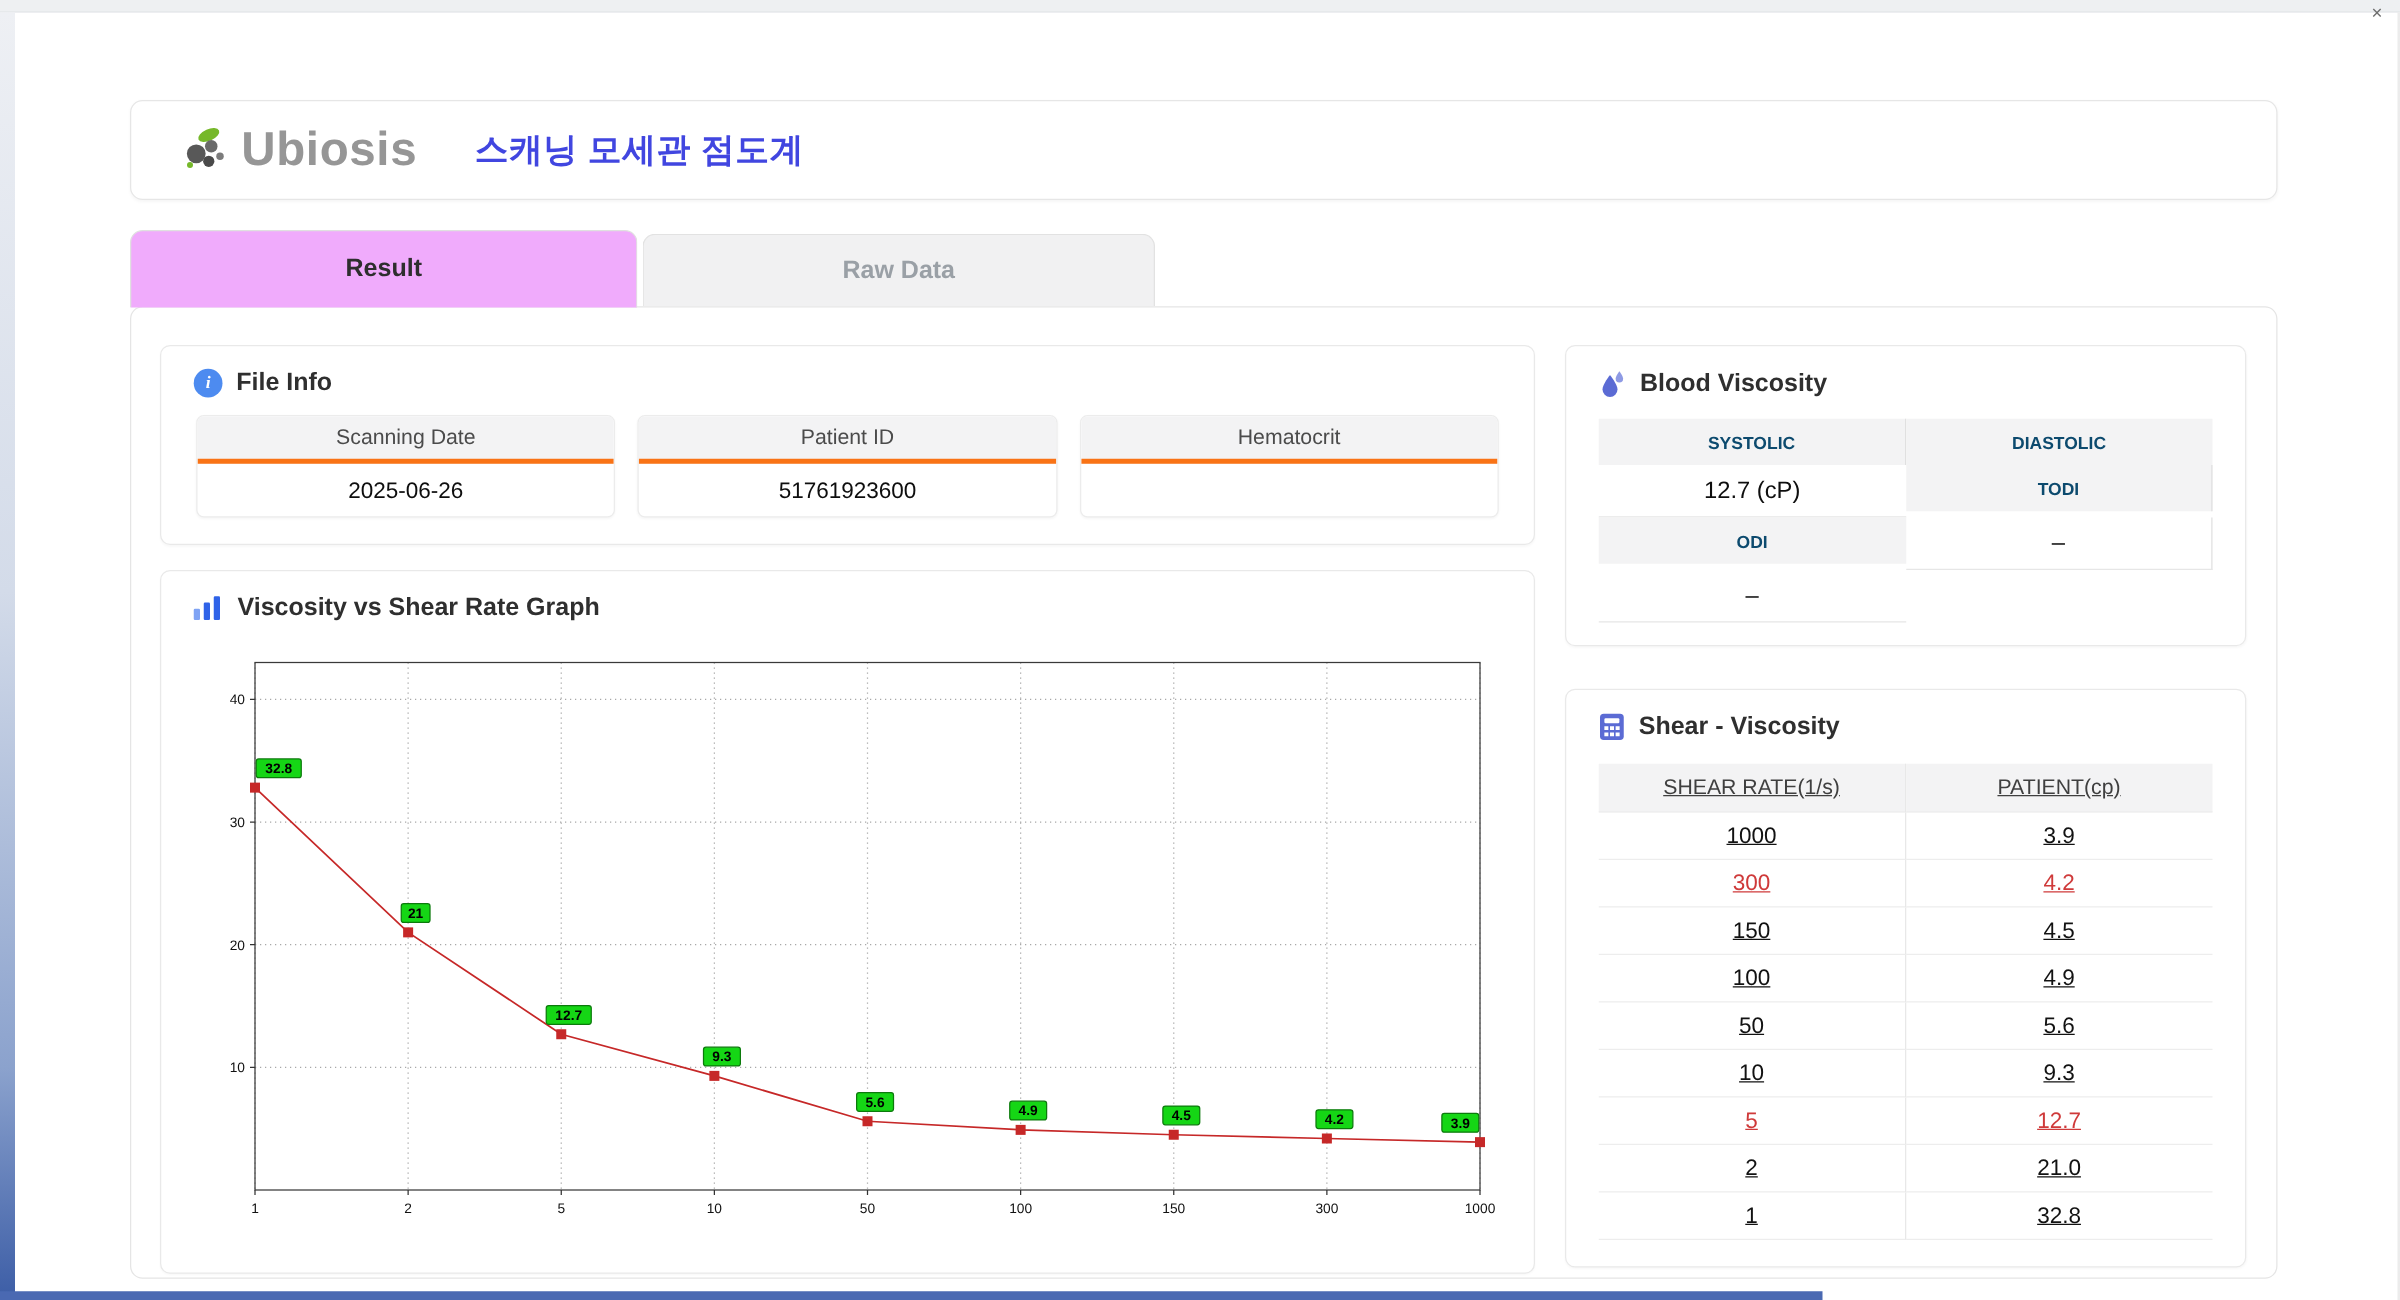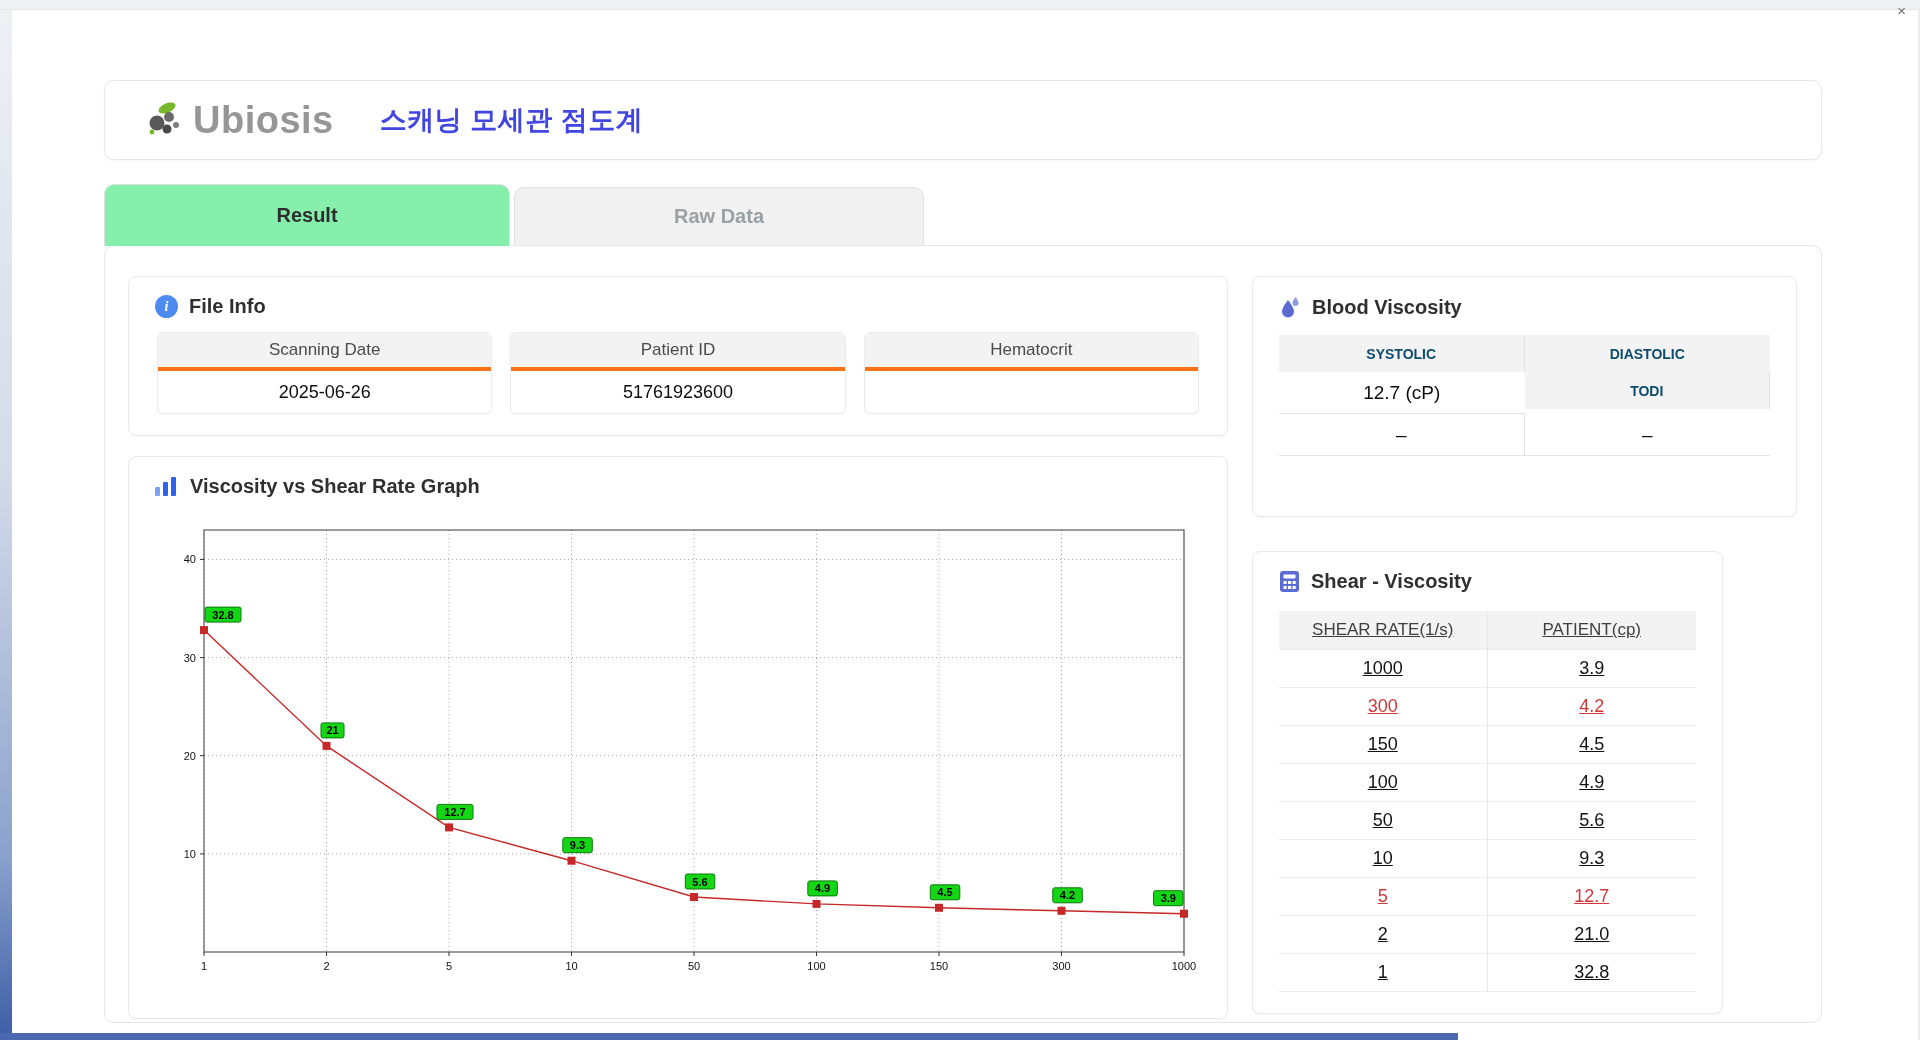--- a/index.html
+++ b/index.html
@@ -21,21 +21,21 @@
   .header-card { position:absolute; left:104px; top:80px; width:1718px; height:80px;
     background:#fff; border:1px solid #e6e6e6; border-radius:10px; box-shadow:0 1px 3px rgba(0,0,0,.04);
     display:flex; align-items:center; padding-left:38px; }
   .logo { display:flex; align-items:center; gap:4px; }
   .logo-text { font-size:38px; font-weight:bold; color:#969696; letter-spacing:.5px; }
   .app-title { margin-left:46px; font-size:27px; font-weight:bold; color:#4146e0; letter-spacing:.5px; }
 
   
   .tab { position:absolute; display:flex; align-items:center; justify-content:center;
     font-size:20px; font-weight:bold; cursor:pointer; }
-  .tab-result { left:104px; top:184px; width:406px; height:62px; background:#86efac;
+  .tab-result { left:104px; top:184px; width:406px; height:62px; background:#f0abfc;
     border:1px solid #e0e0e0; border-bottom:none; border-radius:10px 10px 0 0; color:#2e2e2e; z-index:3; }
   .tab-raw { left:514px; top:187px; width:410px; height:58px; background:#f1f1f2;
     border:1px solid #e2e2e2; border-bottom:none; border-radius:10px 10px 0 0; color:#9aa0a6; z-index:1; }
   .main-panel { position:absolute; left:104px; top:245px; width:1718px; height:778px;
     background:#fff; border:1px solid #e5e5e5; border-radius:10px; z-index:2; }
 
   
   .card { position:absolute; background:#fff; border:1px solid #e9e9e9; border-radius:8px;
     box-shadow:0 1px 2px rgba(0,0,0,.03); z-index:4; }
   .card-head { display:flex; align-items:center; gap:11px; padding:18px 26px 12px; }
@@ -73,21 +73,21 @@
   
   .bv-card { left:1252px; top:276px; width:545px; height:241px; }
   .bv-grid { display:grid; grid-template-columns:1fr 1fr; margin:4px 26px 0; }
   .bv-label { background:#f3f3f4; height:37px; display:flex; align-items:center; justify-content:center;
     font-size:14px; color:#0c4a6e;font-weight:bold; }
   .bv-value { height:42px; display:flex; align-items:center; justify-content:center;
     font-size:19px; color:#0e0e0e; border-bottom:1px solid #e6e6e6; }
   .bv-col1 { border-right:1px solid #e0e0e0; }
 
   
-  .st-card { left:1252px; top:551px; width:471px; height:463px; }
+  .st-card { left:1252px; top:551px; width:545px; height:463px; }
   .st-table { margin:6px 26px 0; }
   .st-row { display:grid; grid-template-columns:1fr 1fr; }
   .st-cell { display:flex; align-items:center; justify-content:center; height:38px;
     font-size:18px; color:#121212; border-bottom:1px solid #ededed;text-decoration:underline; }
   .st-cell:first-child { border-right:1px solid #e8e8e8; }
   .st-head .st-cell { background:#f3f3f4; height:39px; font-size:17px; color:#3f3f3f; font-weight:500; }
   .st-row.hl .st-cell { color:#cf3a3a; }
 </style>
 </head>
 <body>
@@ -225,20 +225,21 @@
       <path d="M9 5 C9 5 3 12.5 3 16.5 a6 6 0 0 0 12 0 C15 12.5 9 5 9 5 Z" fill="#5b6bd4"></path>
       <path d="M16.5 2 C16.5 2 13.5 6 13.5 8 a3 3 0 0 0 6 0 C19.5 6 16.5 2 16.5 2 Z" fill="#8e9ae4"></path>
     </svg>
     <span class="card-title">Blood Viscosity</span>
   </div>
   <div class="bv-grid">
     <div class="bv-label bv-col1">SYSTOLIC</div>
     <div class="bv-label">DIASTOLIC</div>
     <div class="bv-value">12.7 (cP)</div>
     <div class="bv-label bv-col1">TODI</div>
+    <div class="bv-label">ODI</div>
     <div class="bv-value bv-col1">–</div>
     <div class="bv-value">–</div>
   </div>
 </div>
 
 <div class="card st-card">
   <div class="card-head">
     <svg width="21" height="23" viewBox="0 0 21 23" style="flex:0 0 auto">
       <rect x="1" y="1" width="19" height="21" rx="3" fill="#5b6bd4"></rect>
       <rect x="4.5" y="4.5" width="12" height="4" rx="1" fill="#ffffff"></rect>

